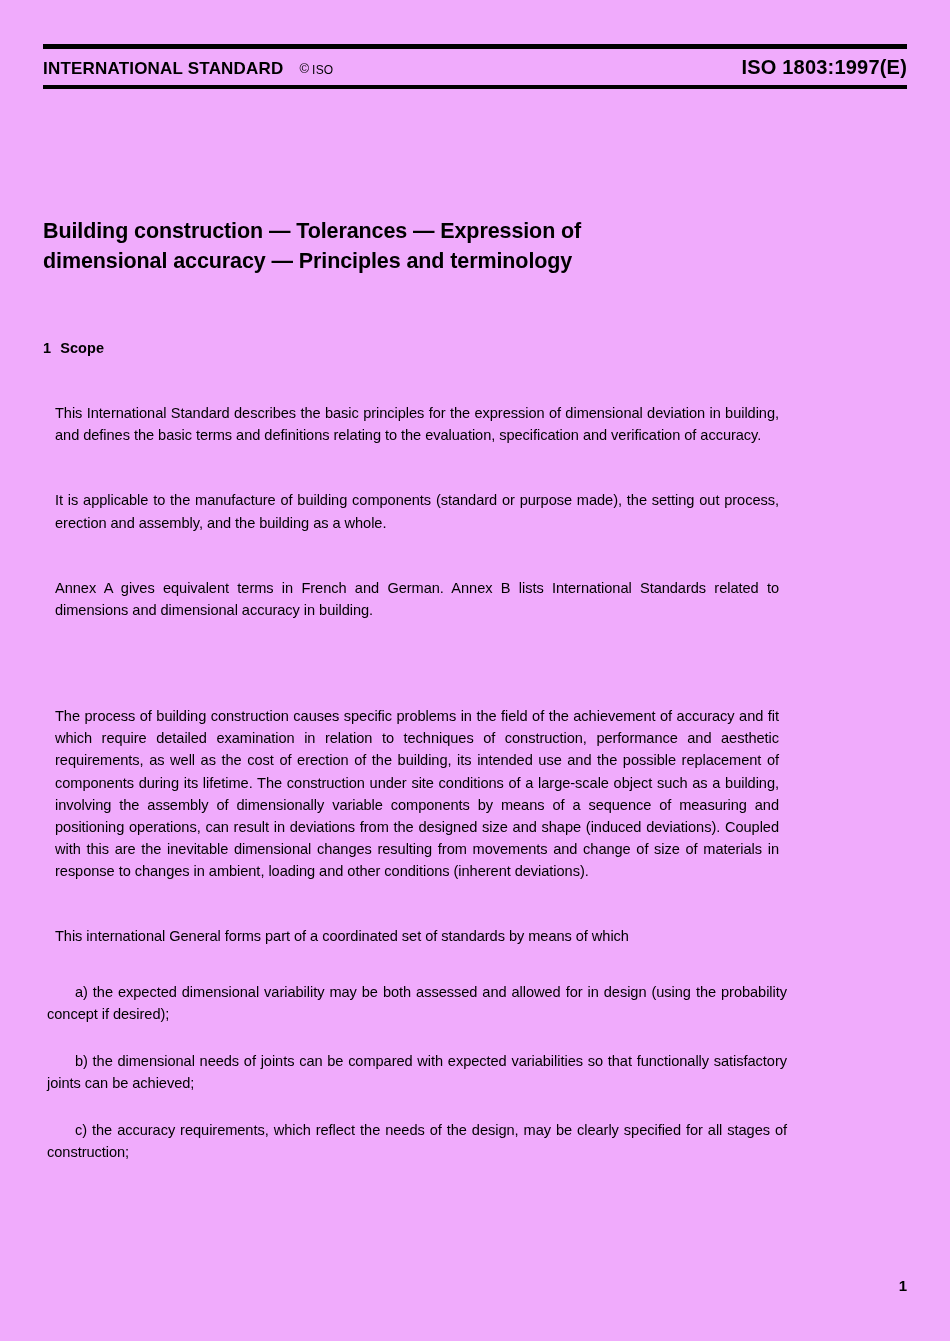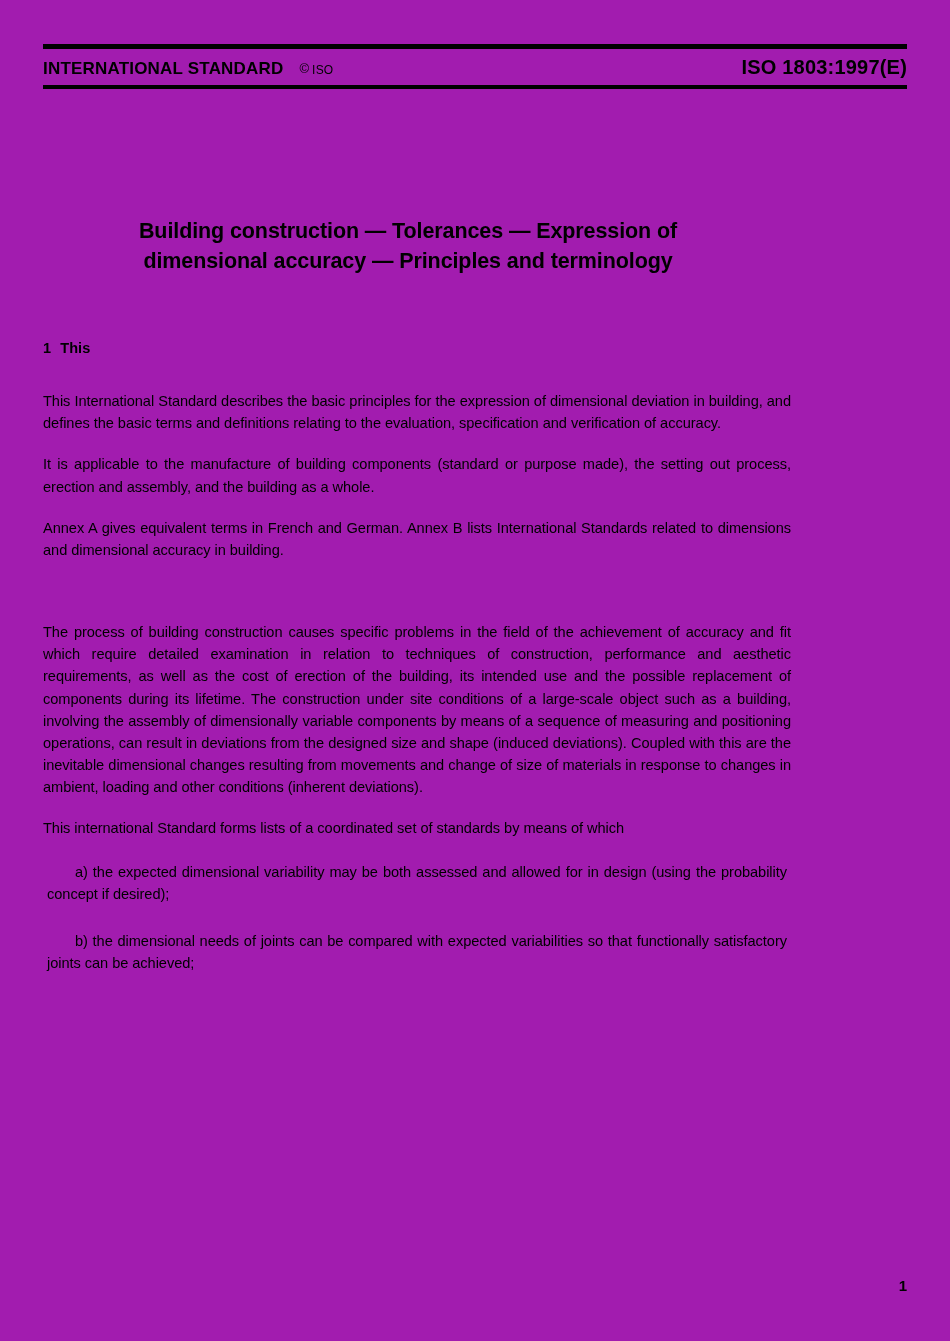--- a/index.html
+++ b/index.html
@@ -12,21 +12,21 @@
   body {
     font-family: "Liberation Sans", sans-serif;
     color: #000000;
   }
 
   .page {
     position: relative;
     width: 950px;
     height: 1341px;
     margin: 0 auto;
-    background: #a21caf;
+    background: #f0abfc;
     overflow: hidden;
     box-sizing: border-box;
   }
 
   
   .header {
     position: absolute;
     left: 43px;
     top: 44px;
     width: 864px;
@@ -89,21 +89,20 @@
   
   .doc-title {
     position: absolute;
     left: 43px;
     top: 203px;
     width: 730px;
     font-size: 21.5px;
     font-weight: bold;
     line-height: 1.36;
     letter-spacing: -0.1px;
-    text-align: center;
   }
 
   
   .content {
     position: absolute;
     left: 43px;
     top: 340px;
     width: 748px;
   }
 
@@ -115,21 +114,21 @@
     letter-spacing: 0.1px;
   }
 
   .section-heading .num {
     margin-right: 9px;
   }
 
   p.body-text {
     font-size: 14.6px;
     line-height: 1.52;
-    margin: 0;
+    margin: 12px;
     text-align: justify;
     letter-spacing: -0.05px;
   }
 
   p.list-item {
     font-size: 14.6px;
     line-height: 1.52;
     margin: 4px;
     text-align: justify;
     text-indent: 28px;
@@ -171,21 +170,21 @@
   </div>
 
   <h1 class="doc-title">
     <span>Building construction — Tolerances — Expression of</span><br>
     <span>dimensional accuracy — Principles and terminology</span>
   </h1>
 
   <div class="content">
 
     <h2 class="section-heading">
-      <span class="num">1</span><span>This</span>
+      <span class="num">1</span><span>Scope</span>
     </h2>
 
     <div class="sp-heading-to-para"></div>
 
     <p class="body-text">This International Standard describes the basic principles for the expression of dimensional deviation in building, and defines the basic terms and definitions relating to the evaluation, specification and verification of accuracy.</p>
 
     <div class="sp-para"></div>
 
     <p class="body-text">It is applicable to the manufacture of building components (standard or purpose made), the setting out process, erection and assembly, and the building as a whole.</p>
 
@@ -195,30 +194,31 @@
 
     <div class="sp-section"></div>
 
 
     <div class="sp-heading2"></div>
 
     <p class="body-text">The process of building construction causes specific problems in the field of the achievement of accuracy and fit which require detailed examination in relation to techniques of construction, performance and aesthetic requirements, as well as the cost of erection of the building, its intended use and the possible replacement of components during its lifetime. The construction under site conditions of a large-scale object such as a building, involving the assembly of dimensionally variable components by means of a sequence of measuring and positioning operations, can result in deviations from the designed size and shape (induced deviations). Coupled with this are the inevitable dimensional changes resulting from movements and change of size of materials in response to changes in ambient, loading and other conditions (inherent deviations).</p>
 
     <div class="sp-para"></div>
 
-    <p class="body-text">This international Standard forms lists of a coordinated set of standards by means of which</p>
+    <p class="body-text">This international General forms part of a coordinated set of standards by means of which</p>
 
     <div class="sp-list"></div>
 
     <p class="list-item">a)  the expected dimensional variability may be both assessed and allowed for in design (using the probability concept if desired);</p>
 
     <div class="sp-list"></div>
 
     <p class="list-item">b) the dimensional needs of joints can be compared with expected variabilities so that functionally satisfactory joints can be achieved;</p>
 
     <div class="sp-list"></div>
 
+    <p class="list-item">c) the accuracy requirements, which reflect the needs of the design, may be clearly specified for all stages of construction;</p>
 
   </div>
 
   <div class="page-number">1</div>
 
 </div>
 
 </body></html>

